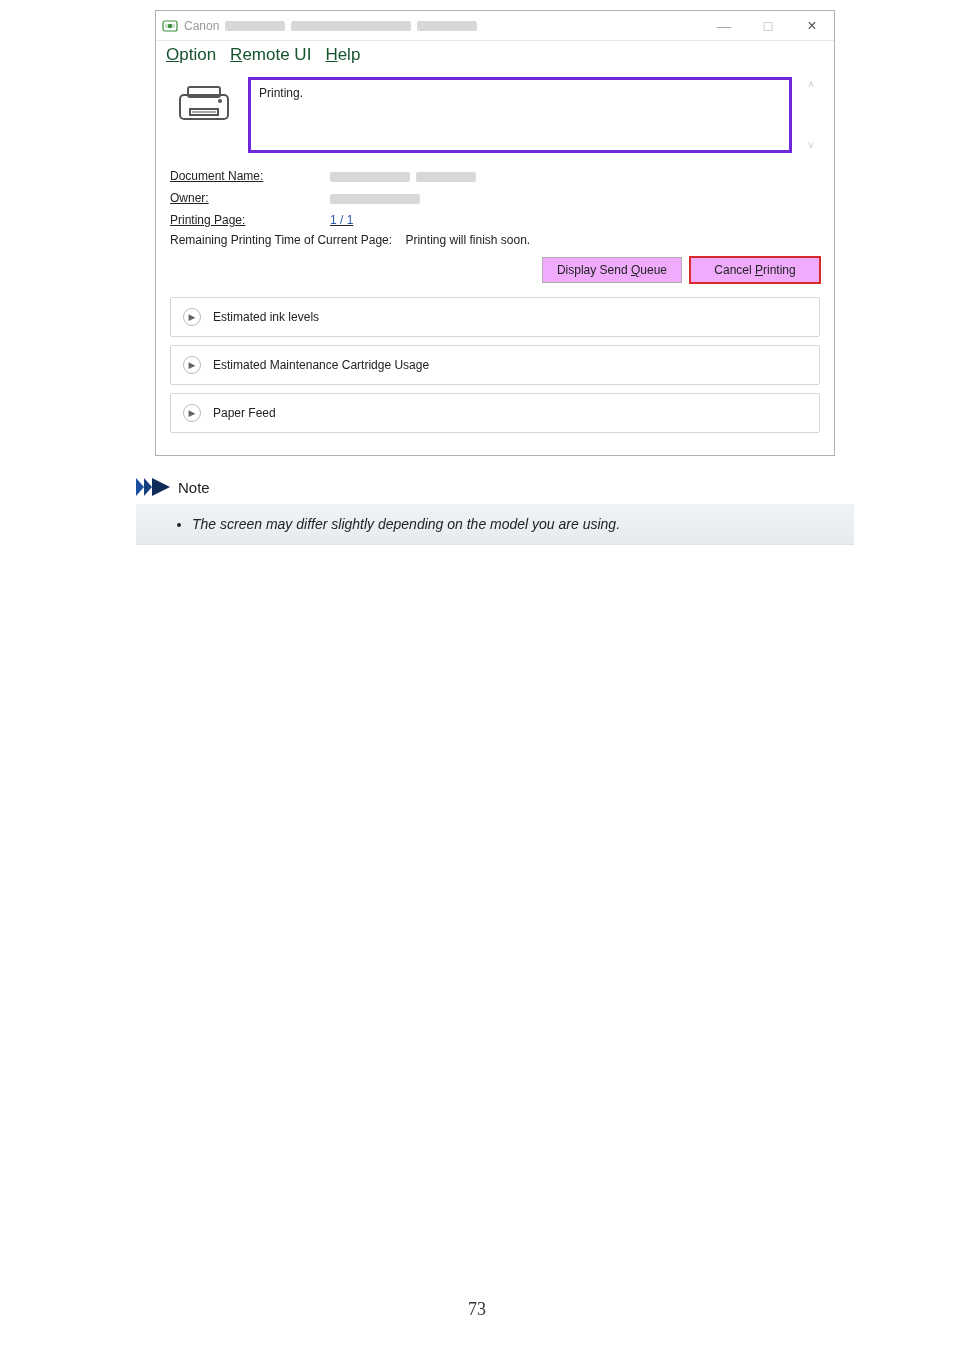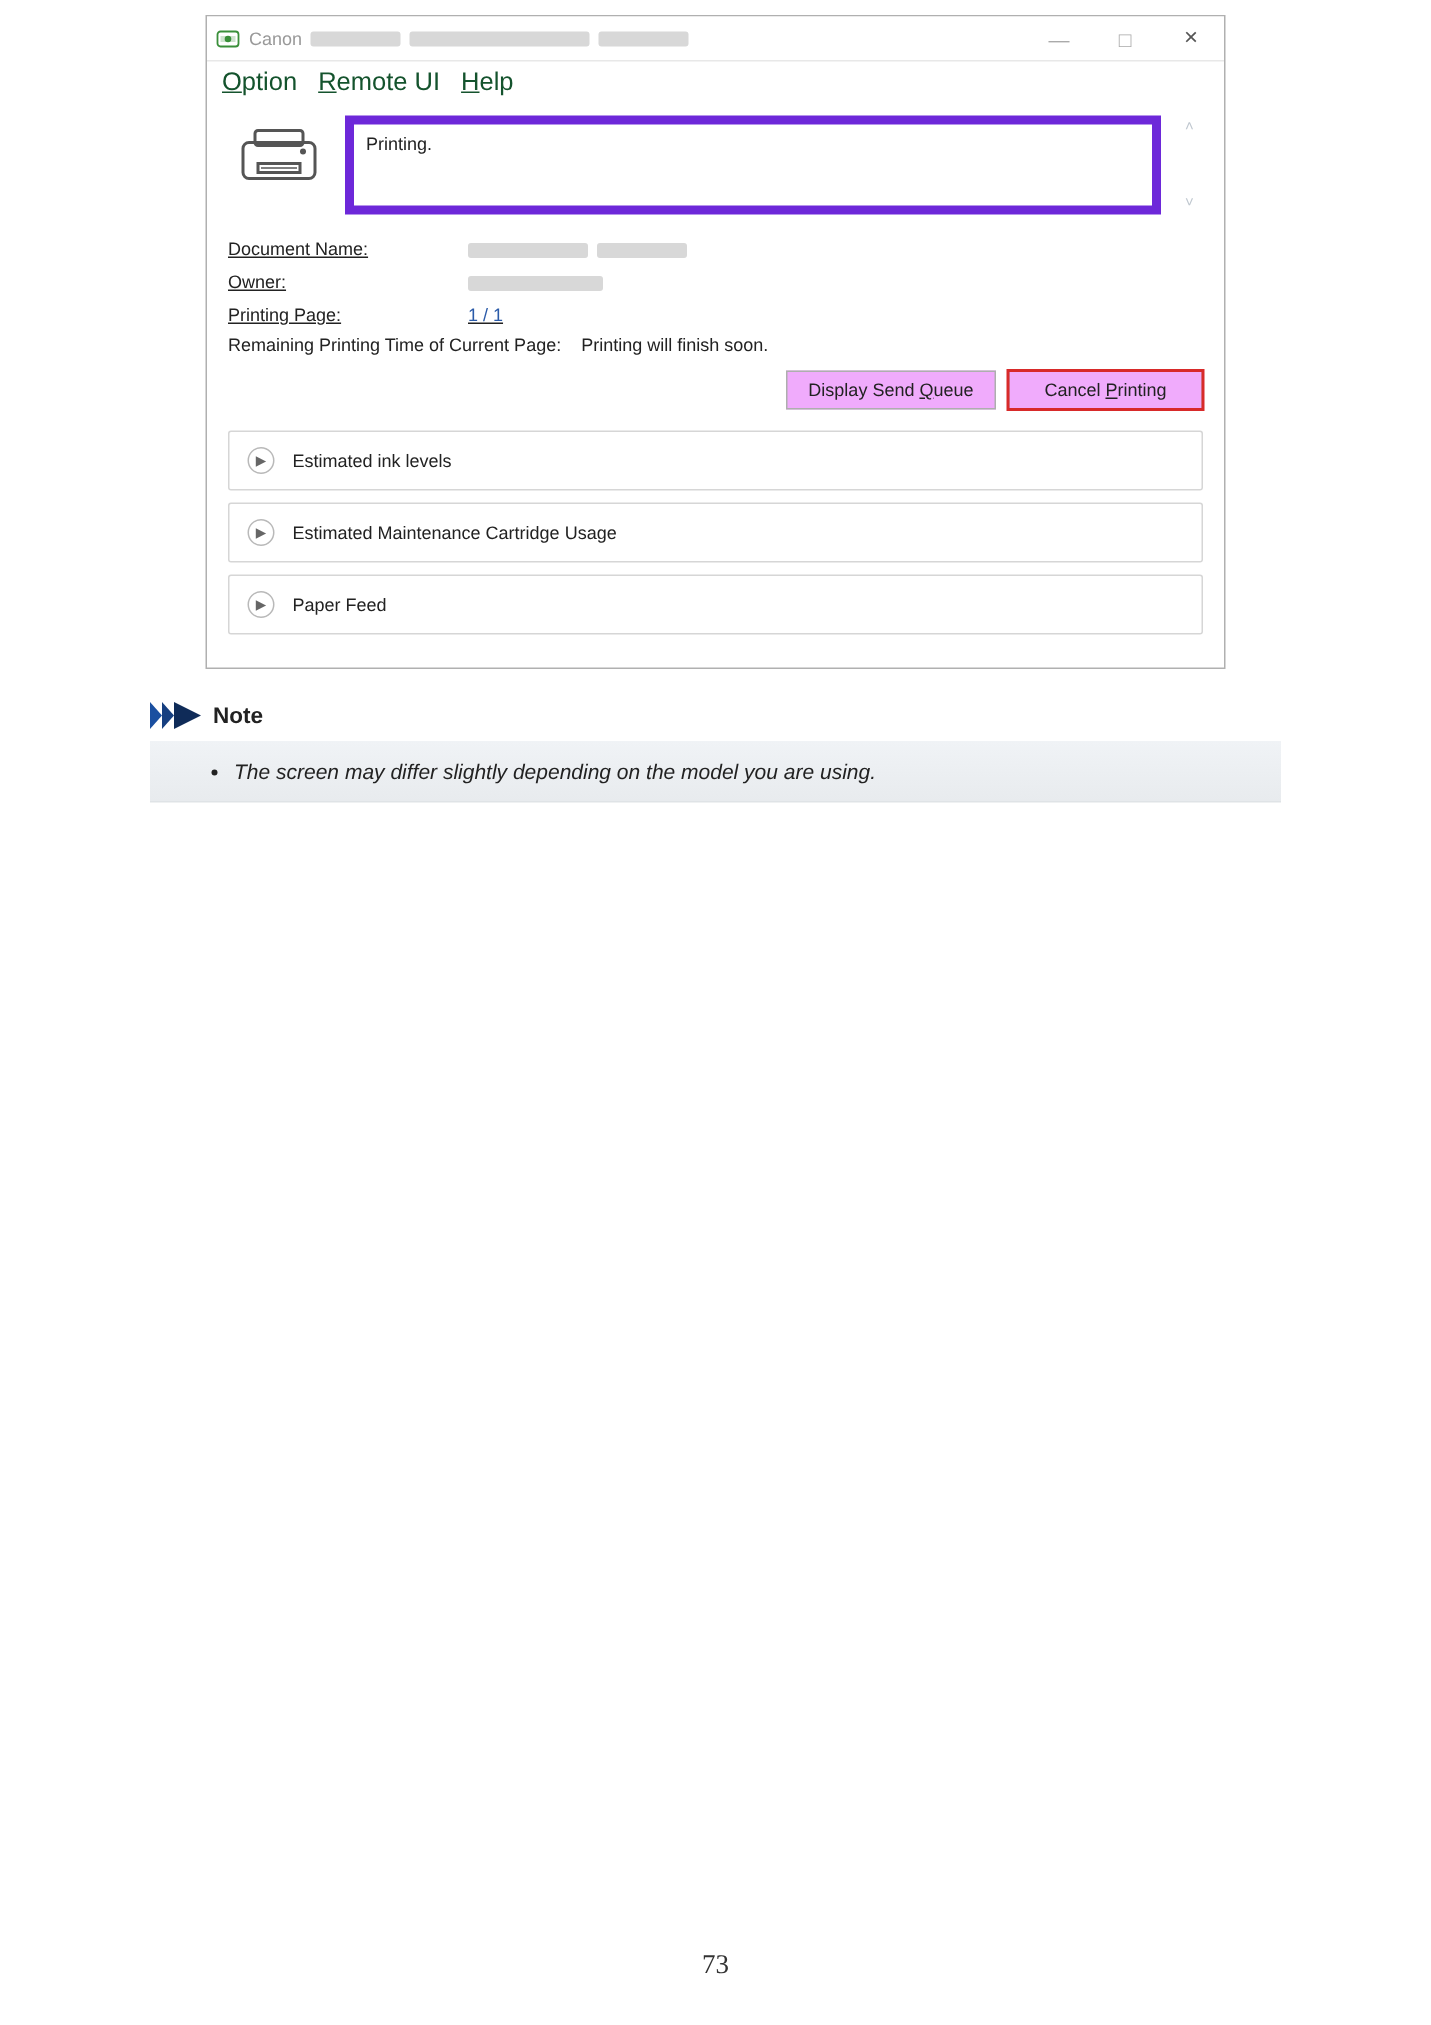--- a/index.html
+++ b/index.html
@@ -6,20 +6,21 @@
   body {
     font-family: "Segoe UI", Tahoma, sans-serif;
     font-size: 12px;
     background: #fff;
     width: 954px;
     height: 1350px;
     position: relative;
   }
   .page {
     padding: 10px 100px 15px 100px;
+    margin-left: 36px;
   }
   .window {
     border: 1px solid #b0b0b0;
     background: #fff;
     width: 680px;
     margin: 0 auto;
   }
   .titlebar {
     display: flex;
     align-items: center;
@@ -76,26 +77,26 @@
   }
   .printer-icon {
     width: 68px;
     height: 56px;
     display: flex;
     align-items: center;
     justify-content: center;
   }
   .status-box {
     flex: 1;
-    border: 6px solid #6d28d9;
+    border: 3px solid #6d28d9;
     background: #fff;
     padding: 6px 8px;
     font-size: 12px;
     color: #222;
-    height: 66px;
+    height: 76px;
   }
   .scroll-col {
     width: 18px;
     display: flex;
     flex-direction: column;
     justify-content: space-between;
     align-items: center;
     color: #bfc7cf;
     font-size: 10px;
     padding: 2px 0;
@@ -168,21 +169,21 @@
   .note-section {
     margin: 22px 0 8px 0;
     display: flex;
     align-items: center;
     gap: 8px;
   }
   .note-icon {
     width: 34px; height: 18px;
   }
   .note-section .note-label {
-    font-weight: bold;
+    font-weight: normal;
     font-size: 15px;
     color: #222;
   }
   .note-body {
     background: linear-gradient(#f0f3f6, #e8ebee);
     padding: 12px 22px 12px 40px;
     font-size: 14px;
     color: #222;
     border-bottom: 1px solid #dfe3e6;
     font-style: italic;

